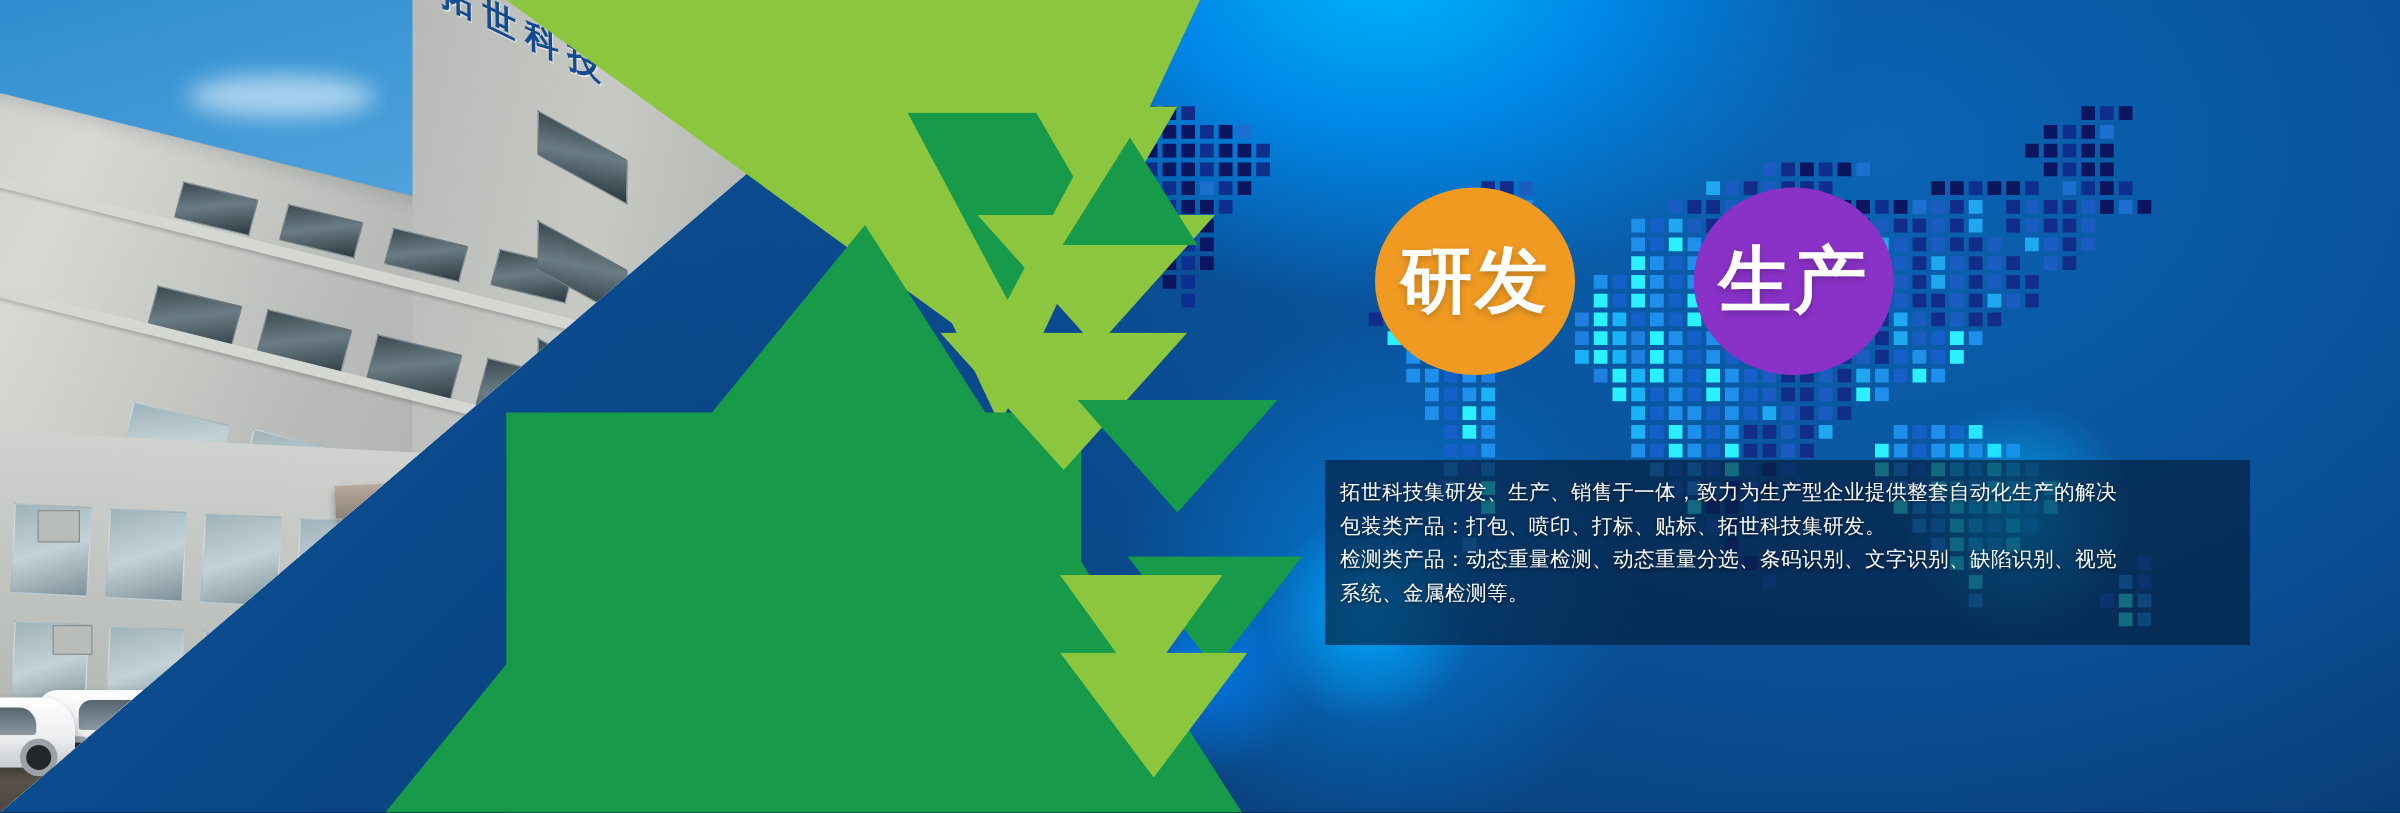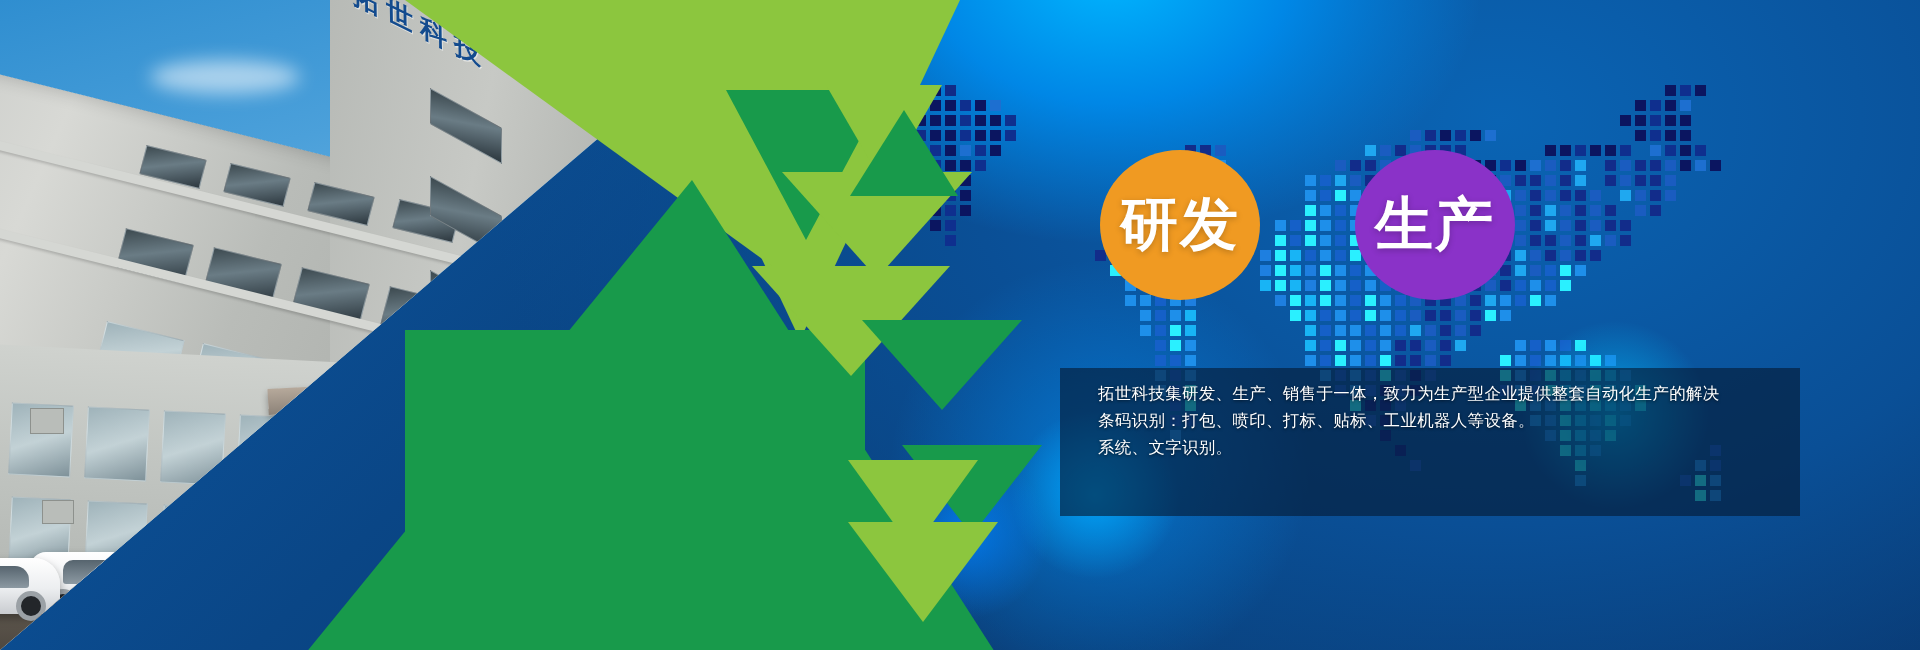--- a/index.html
+++ b/index.html
@@ -158,21 +158,21 @@
   }
   .panel-inner {
     position:absolute; left:1072px; top:380px; width:716px;
     color:#ffffff;
     font-family:"DejaVu Sans","Liberation Sans",sans-serif;
     font-size:16.5px;
     line-height:27px;
     letter-spacing:.3px;
     text-shadow:0 1px 3px rgba(0,0,0,.65);
   }
-  .panel-inner p { white-space:nowrap;margin-left:26px; }
+  .panel-inner p { white-space:nowrap; }
 
   .glow {
     position:absolute; border-radius:50%;
     pointer-events:none;
   }
 </style>
 </head>
 <body>
 
 <div id="banner">
@@ -839,17 +839,18 @@
   <div class="badge" style="left:1355px; top:150px; width:160px; height:150px; background:#8A32C8;">
     <span>生产</span>
   </div>
   <div class="badge" style="left:1100px; top:150px; width:160px; height:150px; background:#F09A22;">
     <span>研发</span>
   </div>
 
   <div class="panel"></div>
   <div class="panel-inner">
     <p>拓世科技集研发、生产、销售于一体，致力为生产型企业提供整套自动化生产的解决</p>
-    <p>条码识别：打包、喷印、打标、贴标、工业机器人等设备。</p>
-    <p>系统、文字识别。</p>
+    <p>包装类产品：打包、喷印、打标、贴标、拓世科技集研发。</p>
+    <p>检测类产品：动态重量检测、动态重量分选、条码识别、文字识别、缺陷识别、视觉</p>
+    <p>系统、金属检测等。</p>
   </div>
 
 </div>
 
 </body></html>

